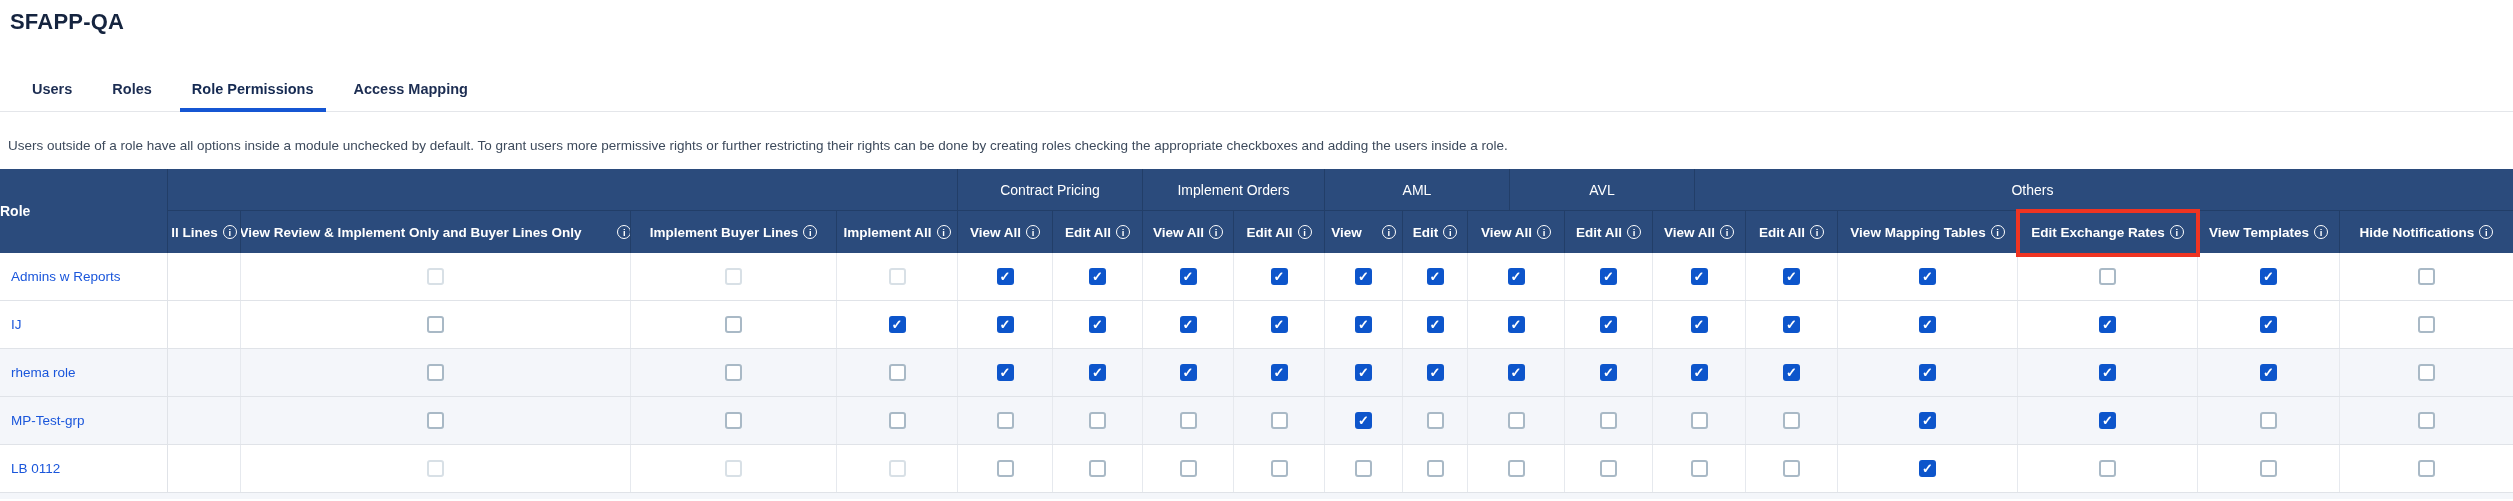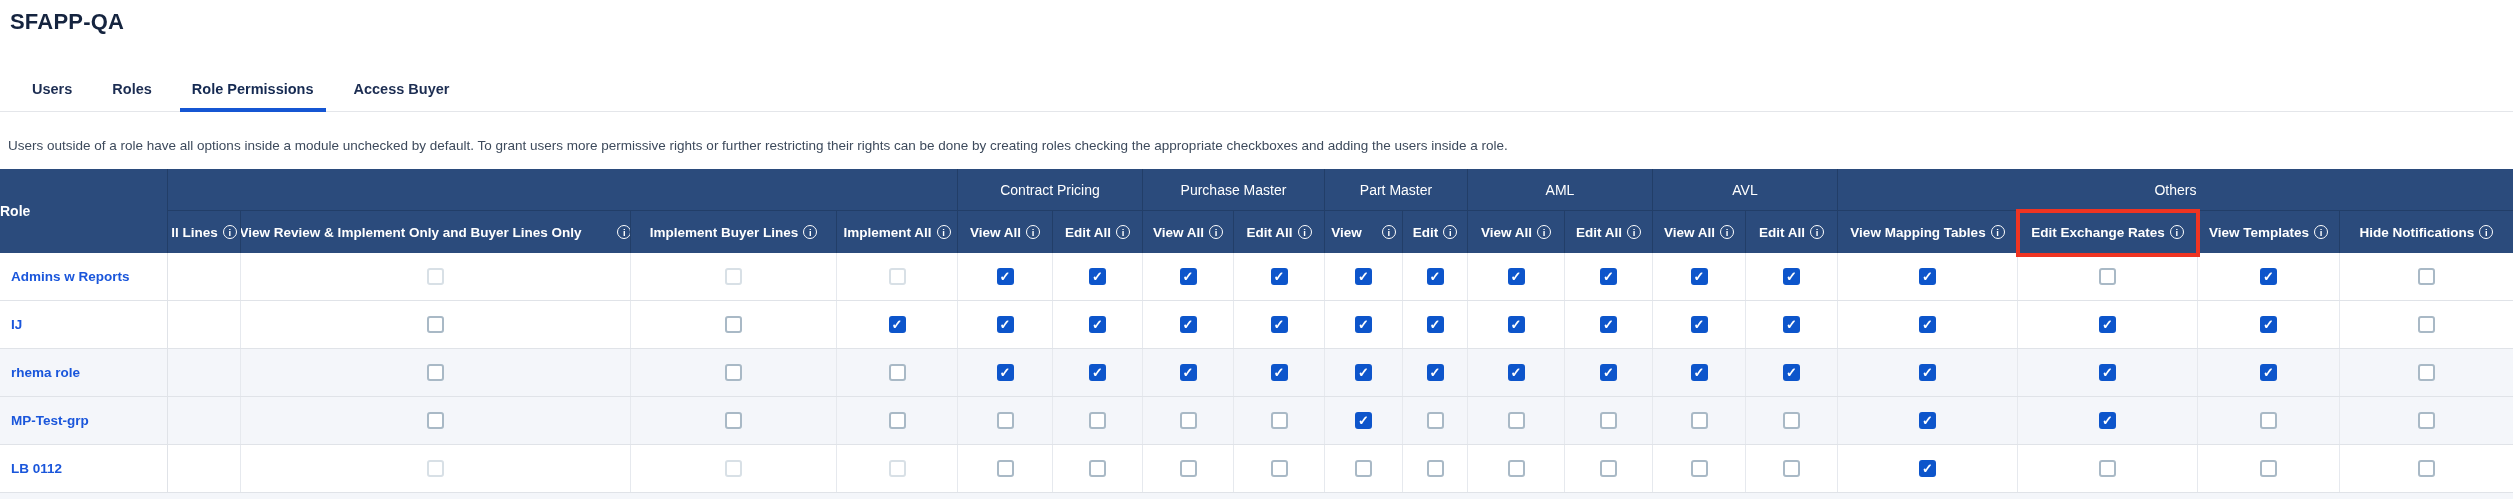--- a/index.html
+++ b/index.html
@@ -38,21 +38,21 @@
   .info-i { flex: none; width: 14px; height: 14px; border: 1.4px solid currentColor;
     border-radius: 50%; display: inline-flex; align-items: center; justify-content: center;
     font-size: 9.5px; font-weight: 700; font-style: normal; }
 
   
   .trow { display: flex; width: 2513px; height: 48px; background: #fff;
     border-bottom: 1px solid #e0e3e8; }
   .trow.alt { background: #f4f6fa; }
   .role-cell { flex: none; width: 168px; display: flex; align-items: center;
     padding-left: 11px; border-right: 1px solid #e0e3e8; }
-  .role-link { font-size: 13.5px; font-weight: 700; color: var(--link, #1a56db);
+  .role-link { font-size: 13.5px; font-weight: 400; color: var(--link, #1a56db);
     text-decoration: none; cursor: pointer; white-space: nowrap; }
   .cell { flex: none; display: flex; align-items: center; justify-content: center;
     border-right: 1px solid #e6e9ee; }
   .cell:last-child { border-right: none; }
 
   .cb { width: 17px; height: 17px; border-radius: 3px; border: 2px solid #a9b9c6;
     background: #fff; display: inline-flex; align-items: center; justify-content: center;
     cursor: pointer; }
   .cb.checked { background: var(--cbblue, #0d55cb); border-color: var(--cbblue, #0d55cb); }
   .cb.checked::after { content: "✓"; color: #fff; font-size: 13px; font-weight: 700;
@@ -66,34 +66,33 @@
 </style>
 </head>
 <body>
 
 <h1 class="page-title">SFAPP-QA</h1>
 
 <nav class="tabs">
     <div class="tab">Users</div>
     <div class="tab">Roles</div>
     <div class="tab active">Role Permissions</div>
-    <div class="tab">Access Buyer</div>
+    <div class="tab">Access Mapping</div>
   </nav>
 
 <p class="description">Users outside of a role have all options inside a module unchecked by default. To grant users more permissive rights or further restricting their rights can be done by creating roles checking the appropriate checkboxes and adding the users inside a role.</p>
 
 <div class="ptable">
   <div class="thead">
     <div class="role-head">Role</div>
     <div class="head-right">
       <div class="group-row">
           <div class="gcell" style="width: 790px;"></div>
           <div class="gcell" style="width: 185px;">Contract Pricing</div>
-          <div class="gcell" style="width: 182px;">Purchase Master</div>
-          <div class="gcell" style="width: 143px;">Part Master</div>
+          <div class="gcell" style="width: 182px;">Implement Orders</div>
           <div class="gcell" style="width: 185px;">AML</div>
           <div class="gcell" style="width: 185px;">AVL</div>
           <div class="gcell" style="width: 675px;">Others</div>
         </div>
       <div class="label-row">
           <div class="hcell" style="width: 73px;">
             <span>ll Lines</span>
             <span class="info-i">i</span>
           </div>
           <div class="hcell" style="width: 390px; gap: 36px;">

